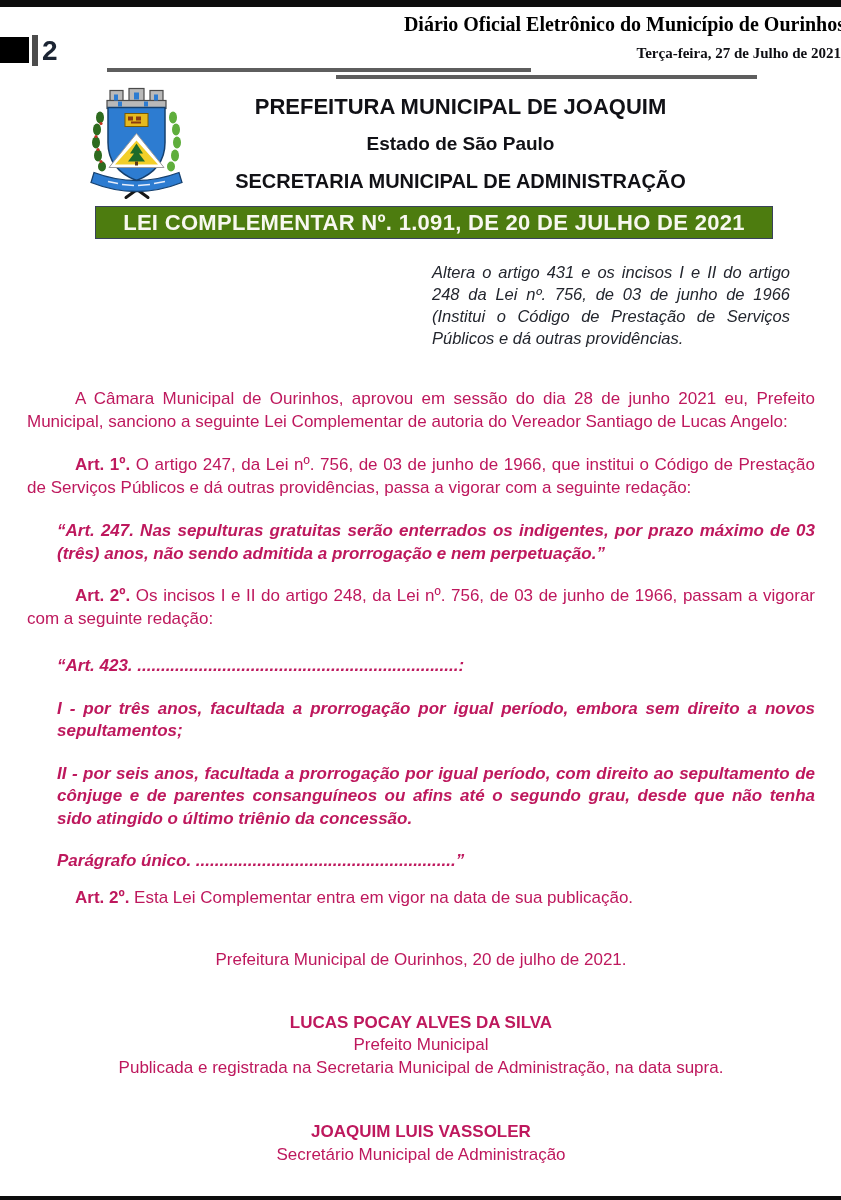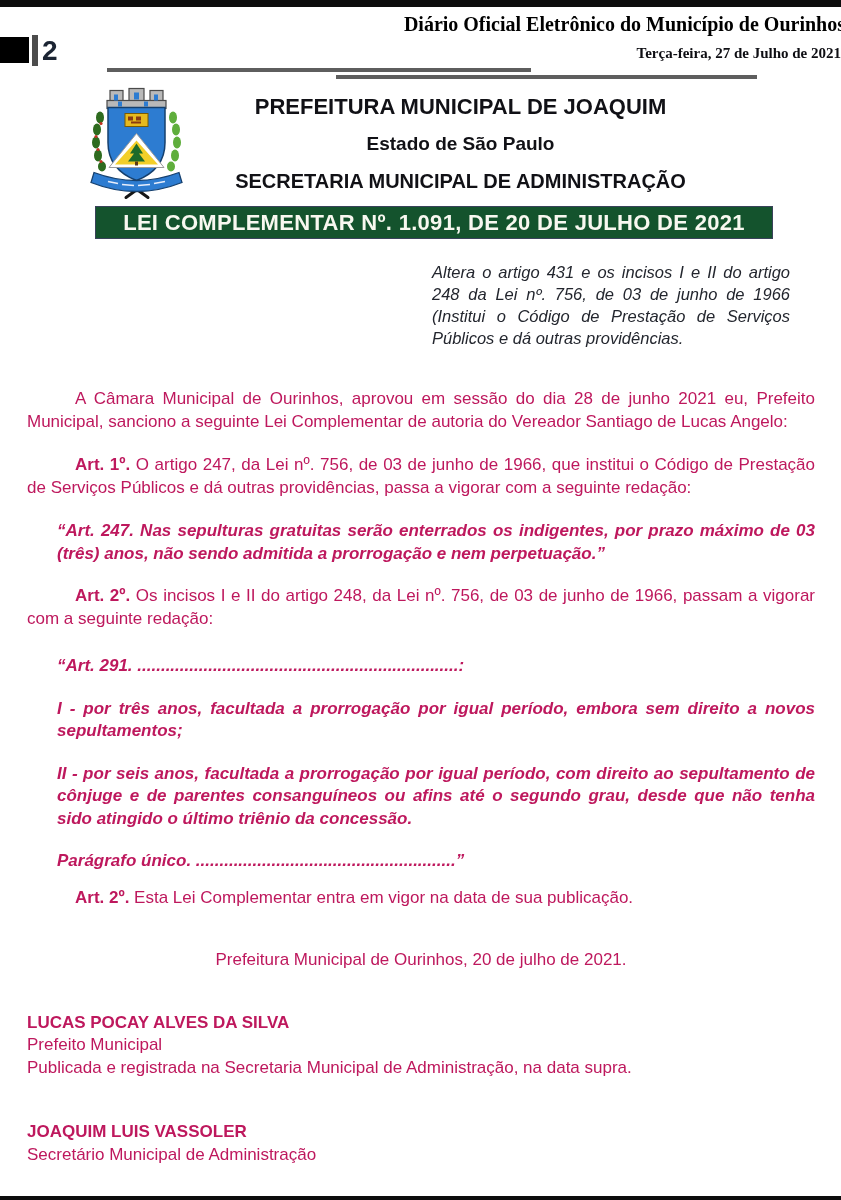--- a/index.html
+++ b/index.html
@@ -41,21 +41,21 @@
   .rule2 { position: absolute; top: 75px; left: 336px; width: 421px; height: 4px; background: #5e5e5e; }
   
   .crest { position: absolute; top: 87px; left: 88px; width: 97px; height: 113px; }
   .letterhead { position: absolute; top: 92px; left: 80px; right: 0; text-align: center; color: #111116; }
   .lh1 { font-size: 22px; font-weight: bold; margin: 2px 0 0; }
   .lh2 { font-size: 19px; font-weight: bold; margin: 13px 0 0; }
   .lh3 { font-size: 20px; font-weight: bold; margin: 15px 0 0; }
   
   .banner {
     position: absolute; top: 206px; left: 95px; width: 678px; height: 33px;
-    background: #14532d; border: 1px solid #39425a; box-sizing: border-box;
+    background: #4d7c0f; border: 1px solid #39425a; box-sizing: border-box;
     display: flex; align-items: center; justify-content: center;
   }
   .banner-label {
     color: #f8f8f0; font-weight: bold; font-size: 22px; letter-spacing: 0.3px;
     white-space: nowrap;
   }
   
   .ementa {
     position: absolute; top: 261px; left: 432px; width: 358px;
     font-style: italic; font-size: 16.5px; line-height: 22px;
@@ -67,21 +67,21 @@
     font-size: 17px; line-height: 22.5px; color: #be185d;
   }
   .p-norm { text-align: justify; text-indent: 48px; margin: 0 0 21px; }
   .p-quote {
     font-weight: bold; font-style: italic; text-align: justify;
     margin: 16px 0 20px 30px;
   }
   .mb-extra { margin-bottom: 25px; }
   .lead { font-weight: bold; }
   .dateline { text-align: center; text-indent: 0; margin: 40px 0 40px; }
-  .sig-block { text-align: left; line-height: 22.5px; }
+  .sig-block { text-align: center; line-height: 22.5px; }
   .sig-block + .sig-block { margin-top: 42px; }
   .sig-name { font-weight: bold; }
   .art-final { margin-bottom: 0; }
 </style>
 </head>
 <body>
 
 <div class="page">
 
   <div class="top-bar"></div>
@@ -176,21 +176,21 @@
   <div class="body-flow">
 
     <p class="p-norm">A Câmara Municipal de Ourinhos, aprovou em sessão do dia 28 de junho 2021 eu, Prefeito Municipal, sanciono a seguinte Lei Complementar de autoria do Vereador Santiago de Lucas Angelo:</p>
 
     <p class="p-norm"><span class="lead">Art. 1º.</span><span> O artigo 247, da Lei nº. 756, de 03 de junho de 1966, que institui o Código de Prestação de Serviços Públicos e dá outras providências, passa a vigorar com a seguinte redação:</span></p>
 
     <p class="p-quote">“Art. 247. Nas sepulturas gratuitas serão enterrados os indigentes, por prazo máximo de 03 (três) anos, não sendo admitida a prorrogação e nem perpetuação.”</p>
 
     <p class="p-norm mb-extra"><span class="lead">Art. 2º.</span><span> Os incisos I e II do artigo 248, da Lei nº. 756, de 03 de junho de 1966, passam a vigorar com a seguinte redação:</span></p>
 
-    <p class="p-quote">“Art. 291. ....................................................................:</p>
+    <p class="p-quote">“Art. 423. ....................................................................:</p>
 
     <p class="p-quote">I - por três anos, facultada a prorrogação por igual período, embora sem direito a novos sepultamentos;</p>
 
     <p class="p-quote">II - por seis anos, facultada a prorrogação por igual período, com direito ao sepultamento de cônjuge e de parentes consanguíneos ou afins até o segundo grau, desde que não tenha sido atingido o último triênio da concessão.</p>
 
     <p class="p-quote" style="margin-bottom:14px">Parágrafo único. .......................................................”</p>
 
     <p class="p-norm art-final"><span class="lead">Art. 2º.</span><span> Esta Lei Complementar entra em vigor na data de sua publicação.</span></p>
 
     <p class="p-norm dateline">Prefeitura Municipal de Ourinhos, 20 de julho de 2021.</p>

